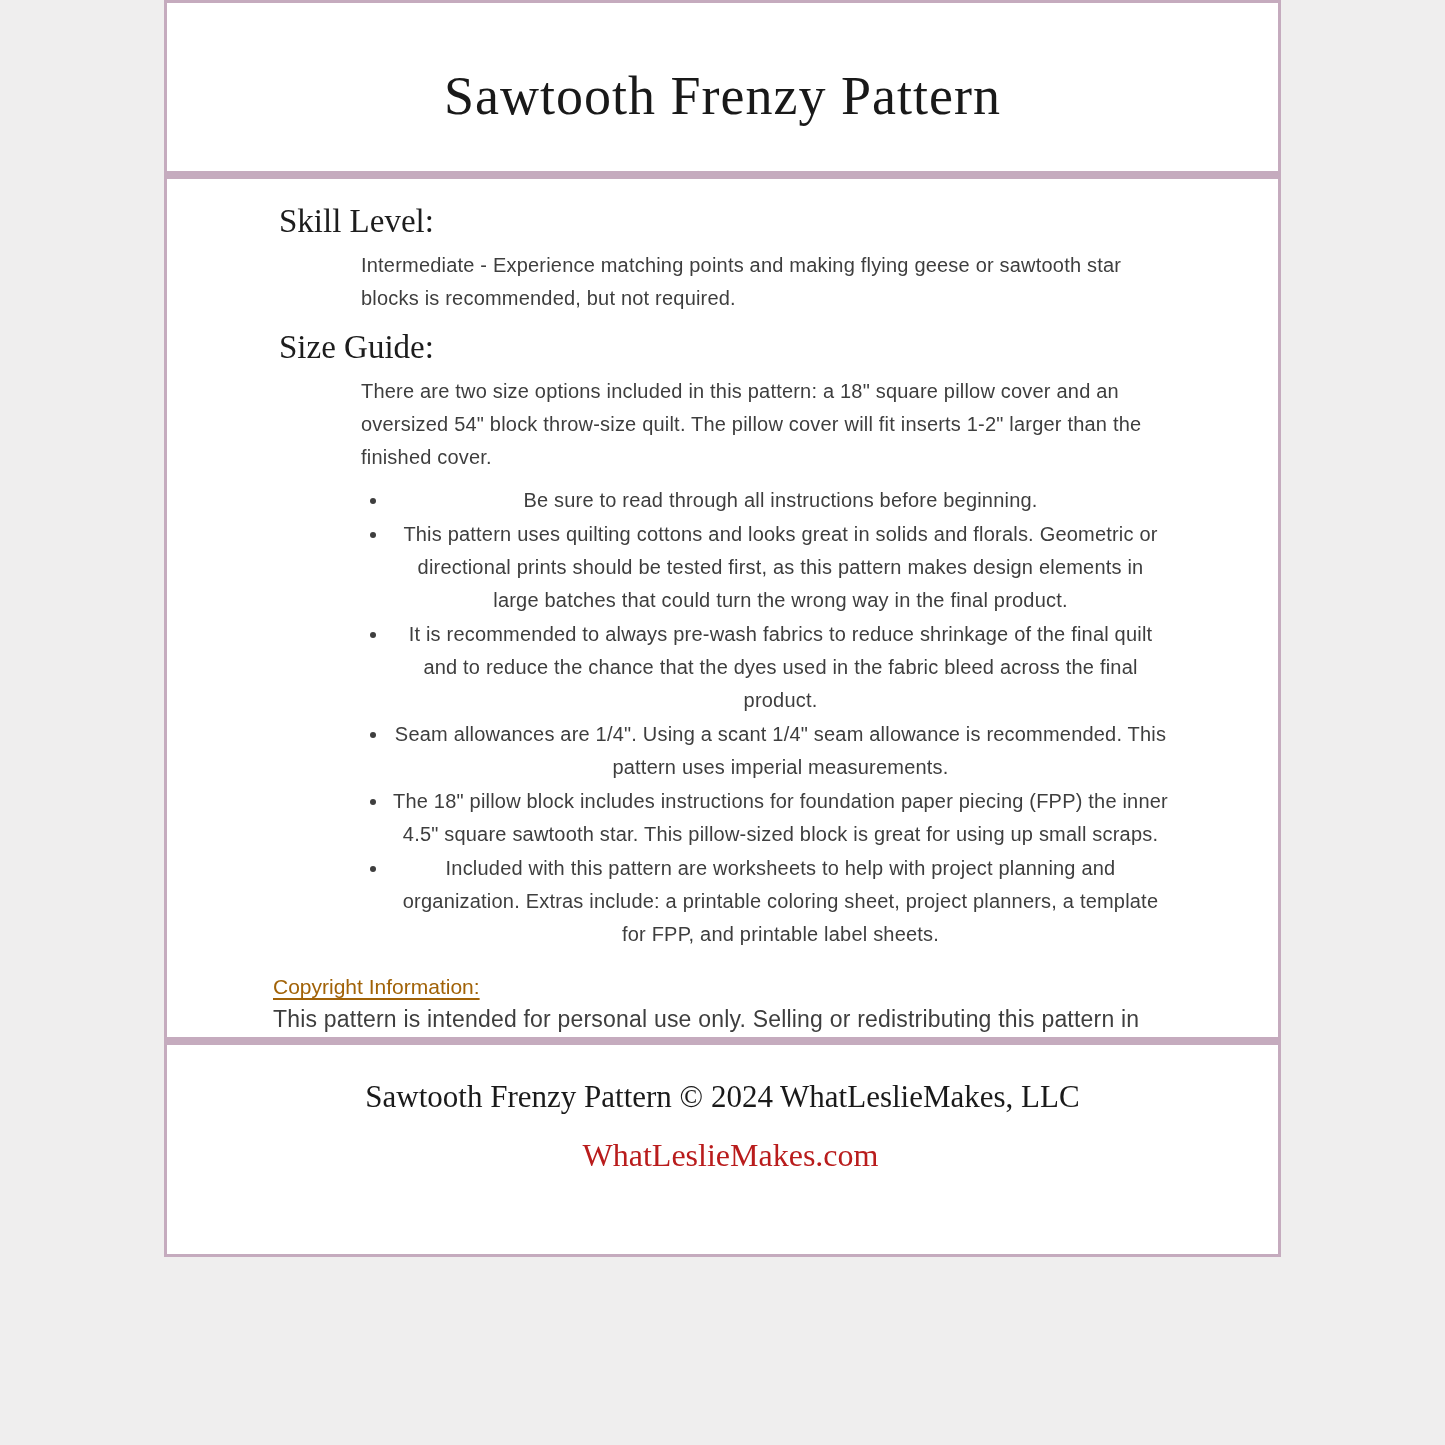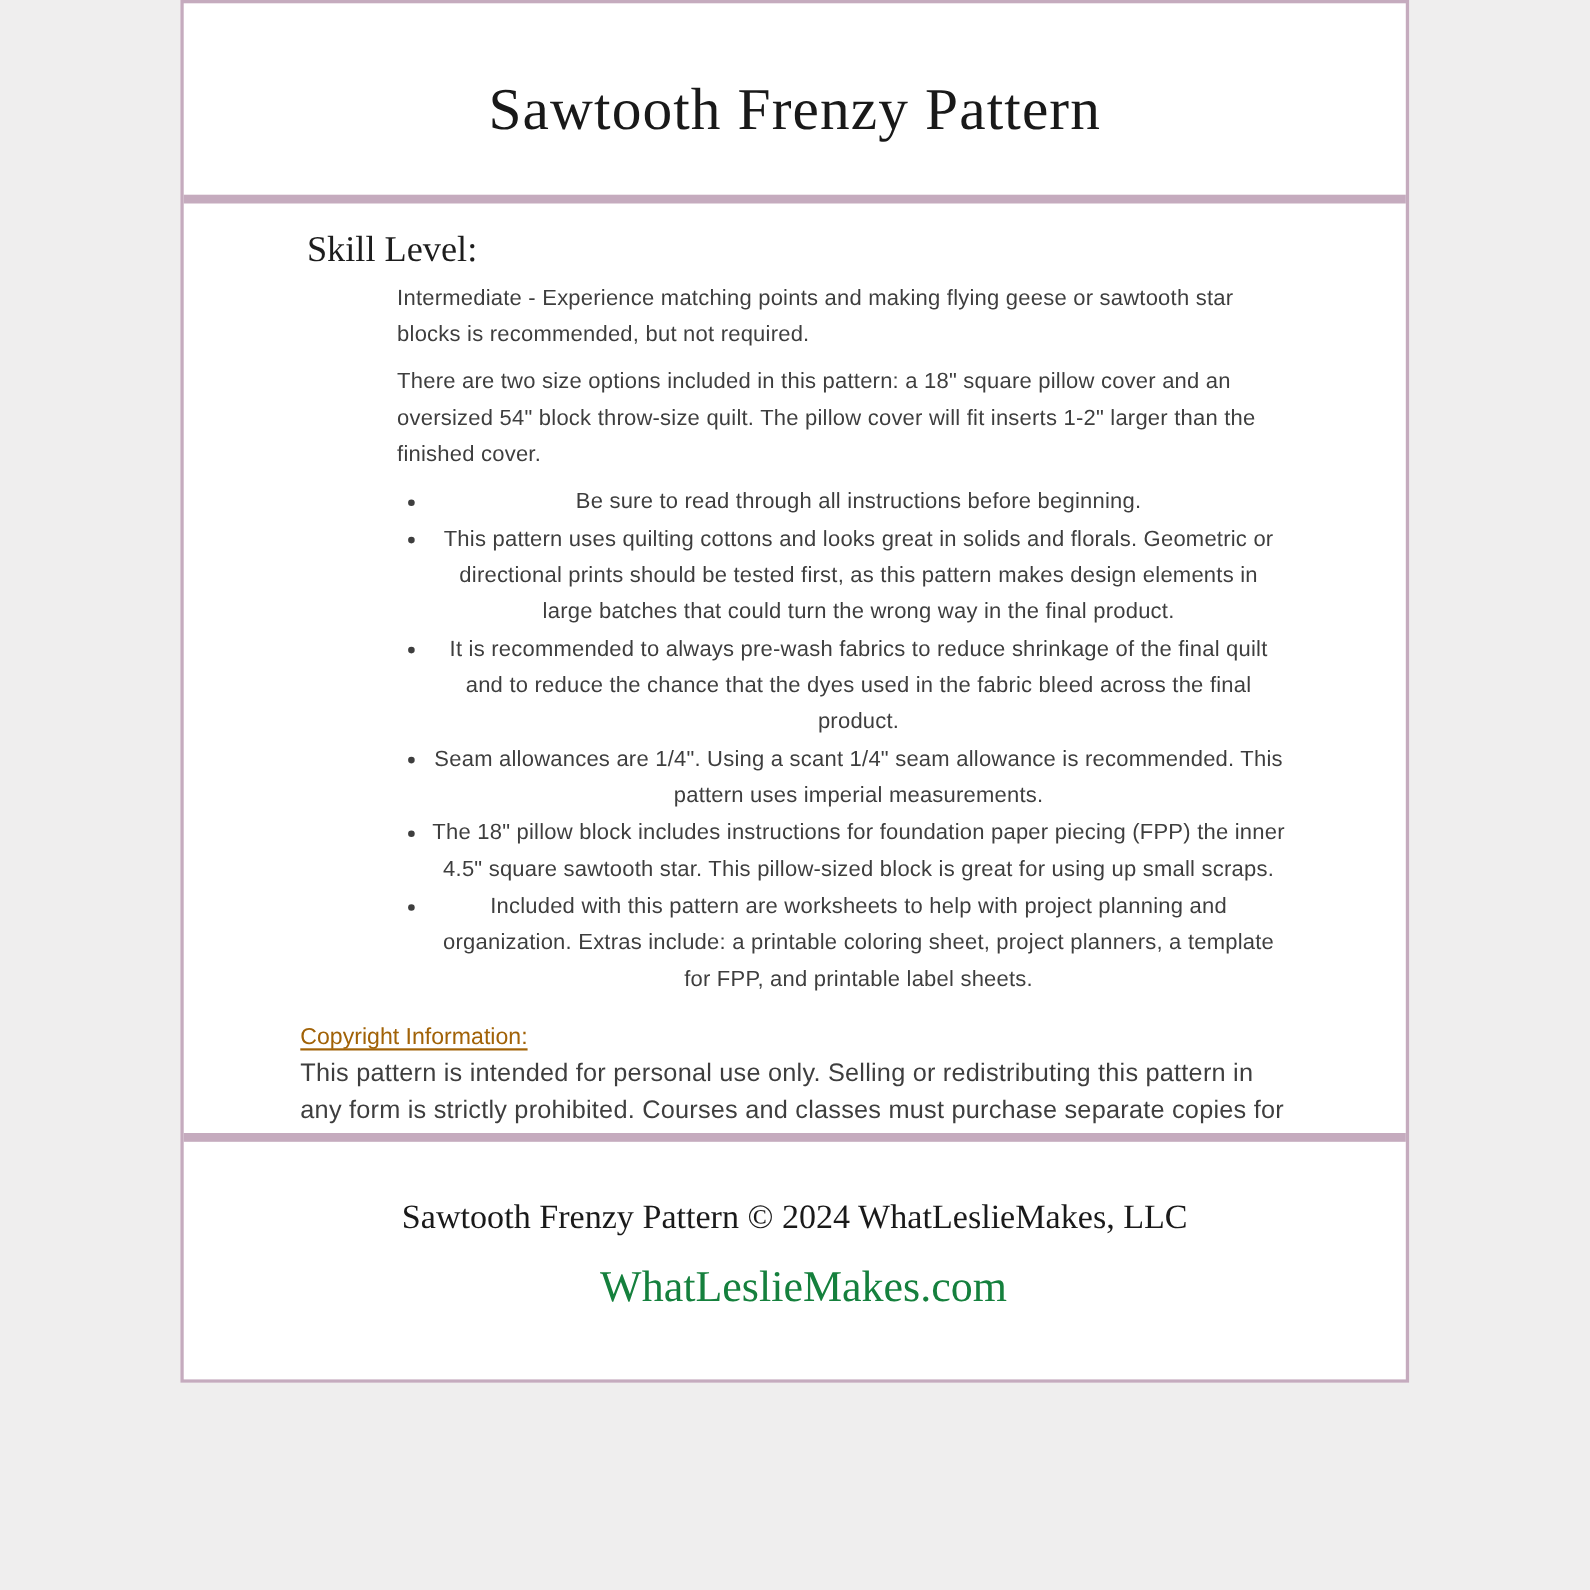--- a/index.html
+++ b/index.html
@@ -104,27 +104,27 @@
   .page-footer {
     height: 226px;
     box-sizing: border-box;
     text-align: center;
     padding-top: 34px;
   }
   .footer-line1 {
     font-family: "Liberation Serif", "DejaVu Serif", serif;
     font-size: 31px;
     color: #1a1a1a;
-    margin: 16px;
+    margin: 0;
     text-align: center;
   }
   .footer-line2 {
     font-family: "Liberation Serif", "DejaVu Serif", serif;
-    font-size: 40px;
-    color: #15803d;
+    font-size: 32px;
+    color: #b91c1c;
     margin: 22px 0 0 16px;
   }
 </style>
 </head>
 <body>
 
 <div class="canvas">
   <div class="page">
 
     <div class="page-header">
@@ -134,20 +134,21 @@
     <div class="divider-bar"></div>
 
     <div class="page-body">
 
       <div>
         <h2 class="section-heading">Skill Level:</h2>
         <p class="body-text section-paragraph">Intermediate - Experience matching points and making flying geese or sawtooth star blocks is recommended, but not required.</p>
       </div>
 
       <div>
+        <h2 class="section-heading">Size Guide:</h2>
         <p class="body-text section-paragraph">There are two size options included in this pattern: a 18" square pillow cover and an oversized 54" block throw-size quilt. The pillow cover will fit inserts 1-2" larger than the finished cover.</p>
       </div>
 
       <div>
         <ul class="body-text notes-list">
           <li>Be sure to read through all instructions before beginning.</li>
           <li>This pattern uses quilting cottons and looks great in solids and florals. Geometric or directional prints should be tested first, as this pattern makes design elements in large batches that could turn the wrong way in the final product.</li>
           <li>It is recommended to always pre-wash fabrics to reduce shrinkage of the final quilt and to reduce the chance that the dyes used in the fabric bleed across the final product.</li>
           <li>Seam allowances are 1/4". Using a scant 1/4" seam allowance is recommended. This pattern uses imperial measurements.</li>
           <li>The 18" pillow block includes instructions for foundation paper piecing (FPP) the inner 4.5" square sawtooth star. This pillow-sized block is great for using up small scraps.</li>

